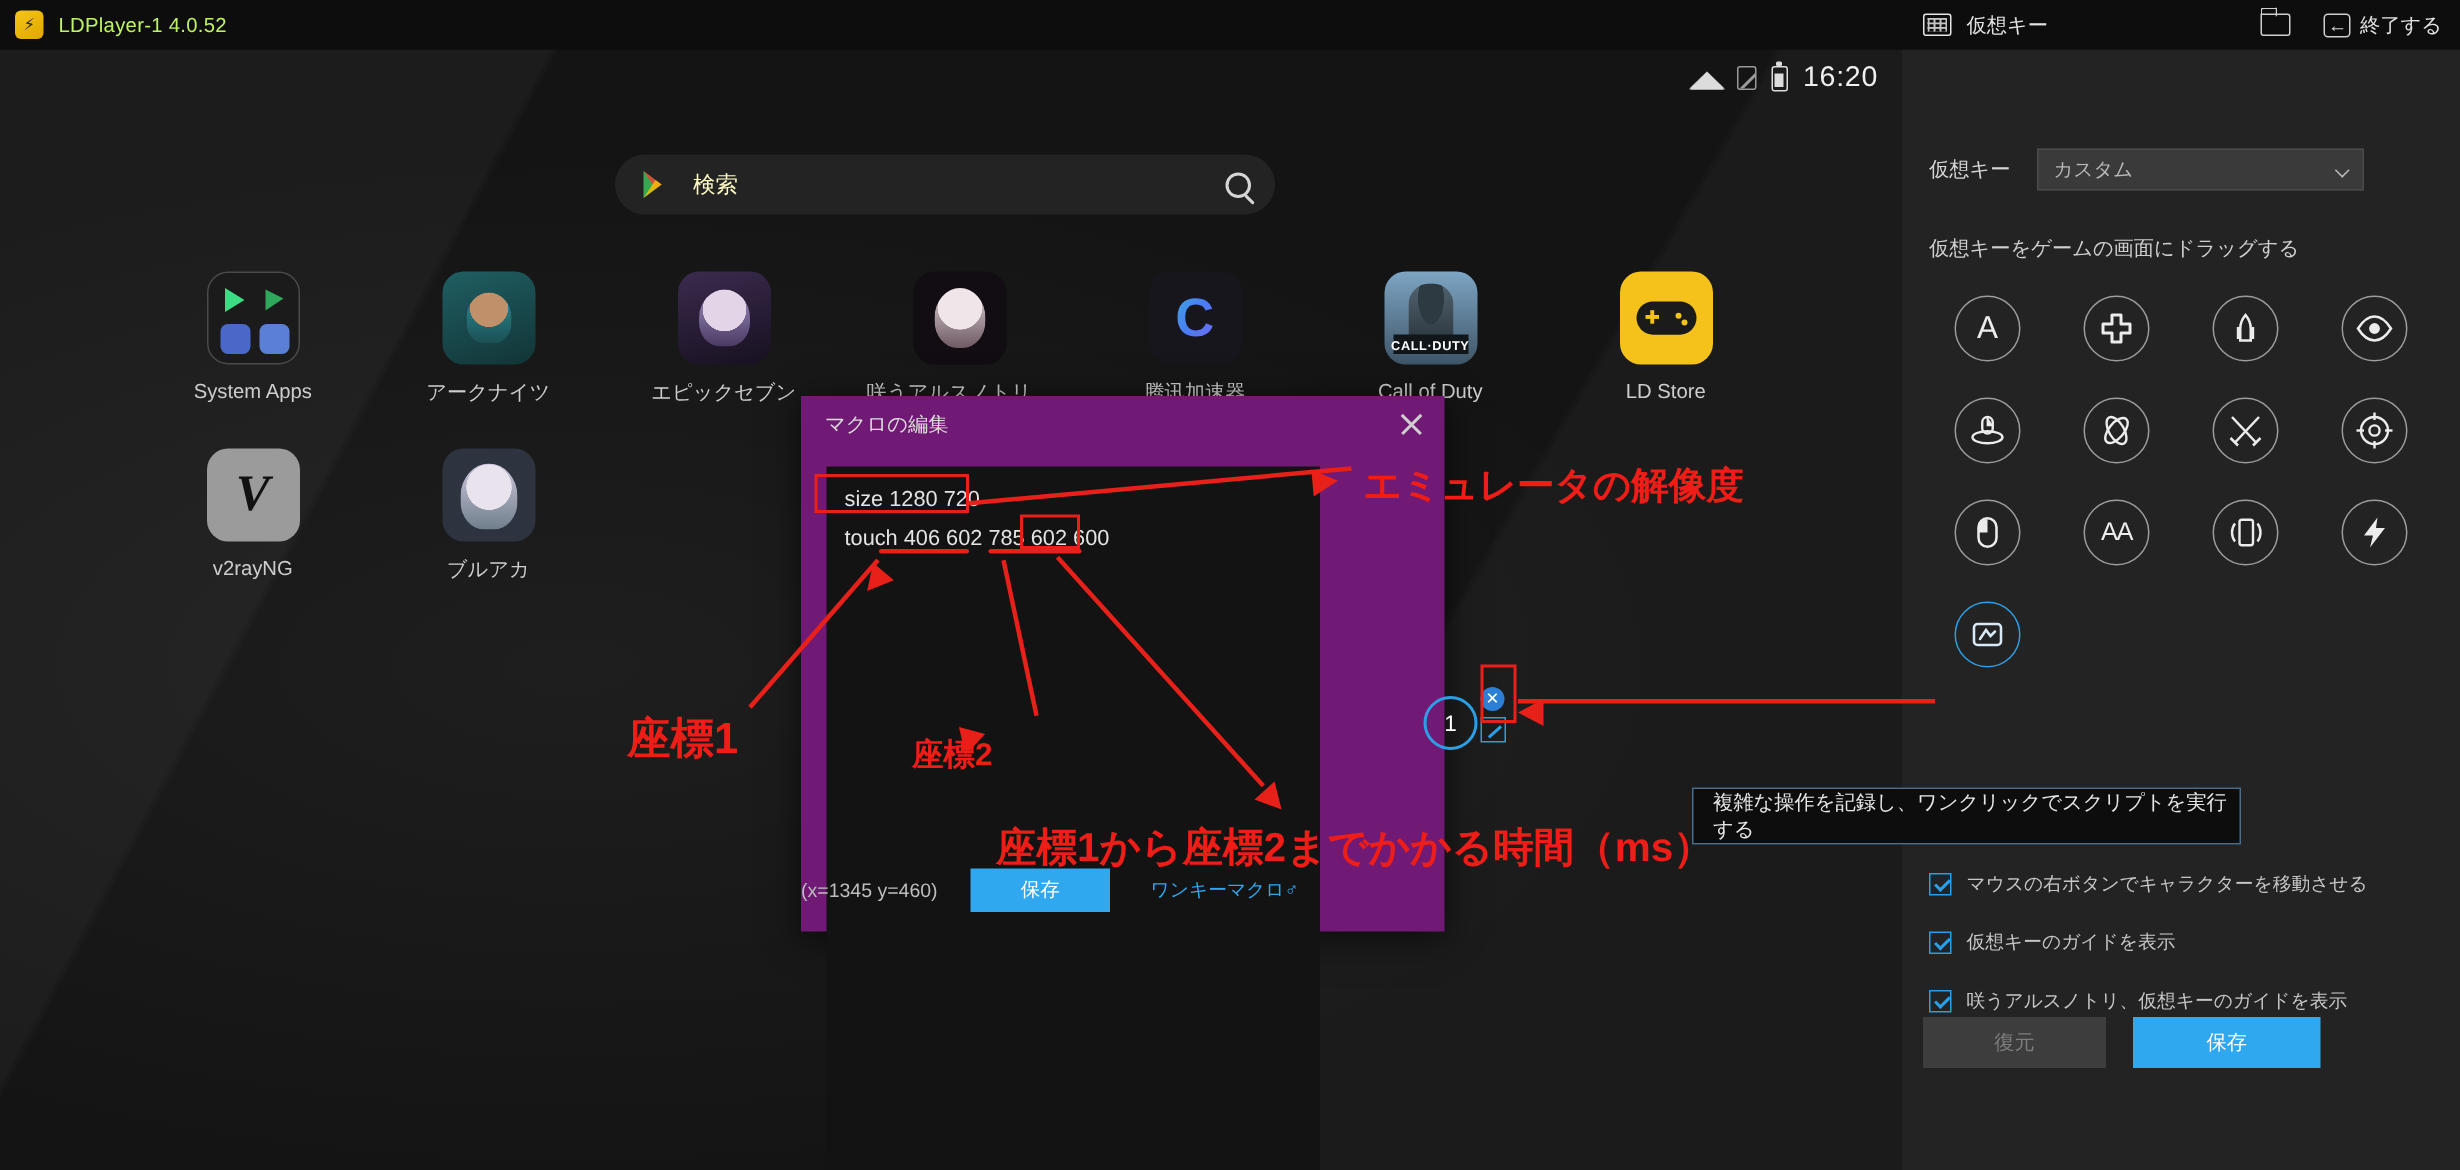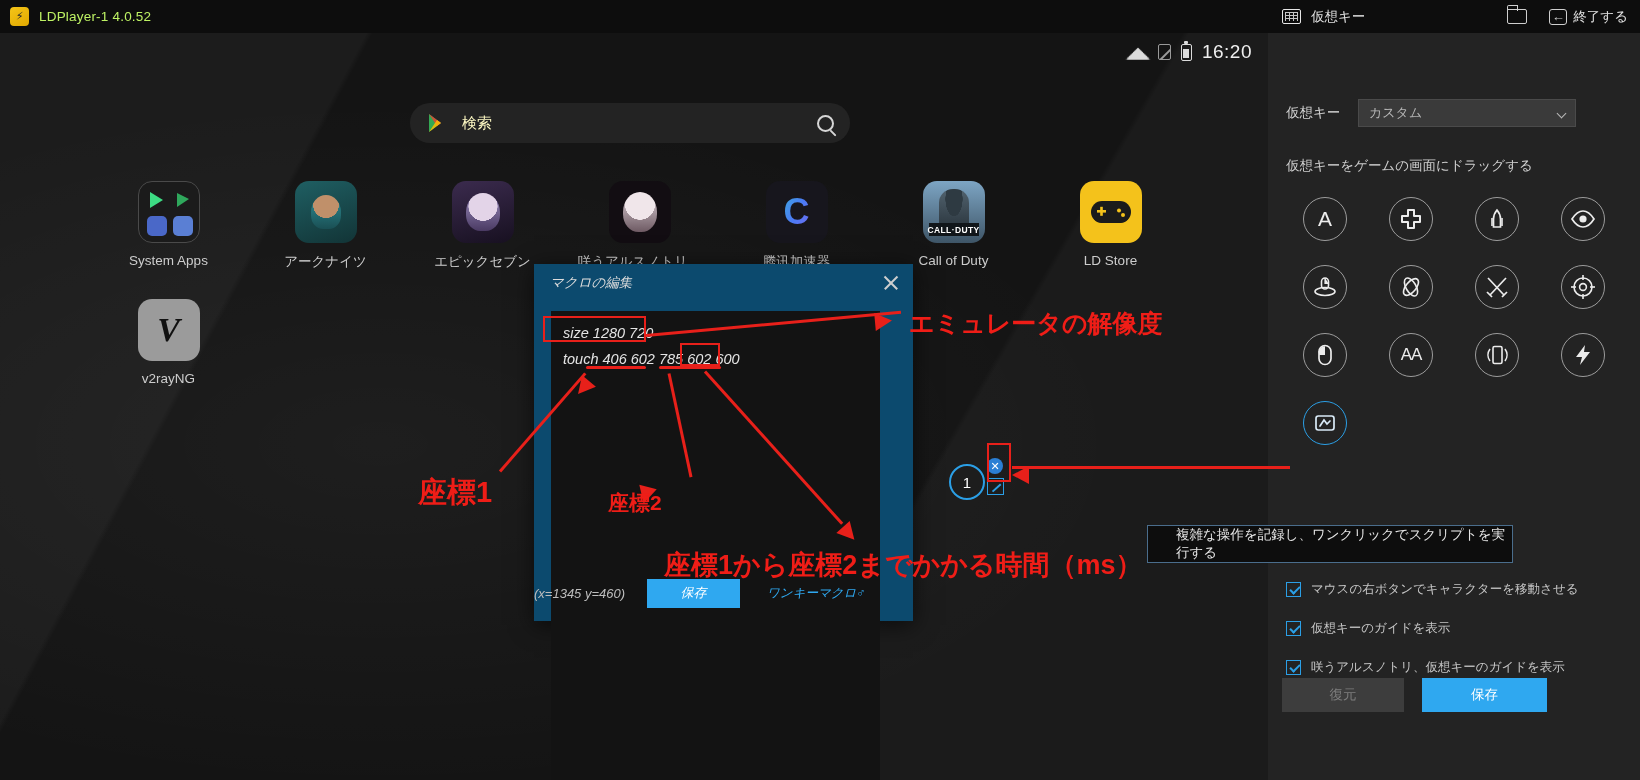--- a/index.html
+++ b/index.html
@@ -211,24 +211,23 @@
   .ic-blua { background: #2d3440; }
   .ic-blua::after{
     content:""; position:absolute; left:12px; top:10px; width:38px; height:44px;
     background: radial-gradient(circle at 50% 36%, #e9e3ee 0 44%, rgba(0,0,0,0) 45%),
                 linear-gradient(180deg,#cfc7dc,#6f7f8c);
     border-radius: 50% 50% 42% 42%;
   }
 
   
   .dialog {
-    position: absolute; left: 534px; top: 264px; width: 379px; height: 357px;
-    background: #0c4a6e; box-shadow: 0 4px 22px rgba(0,0,0,.6);
+    position: absolute; left: 534px; top: 264px; width: 429px; height: 357px;
+    background: #701a75; box-shadow: 0 4px 22px rgba(0,0,0,.6);
     z-index: 20;
-    font-style: italic;
   }
   .dlg-head { height: 37px; display:flex; align-items:center; padding: 0 12px 0 16px; }
   .dlg-title { color:#dcdcdc; font-size:13.5px; flex:1; }
   .dlg-close {
     width:20px; height:20px; position:relative; cursor:pointer;
   }
   .dlg-close::before,.dlg-close::after{
     content:""; position:absolute; left:1px; top:9px; width:18px; height:1.6px;
     background:#cfcfcf;
   }
@@ -313,21 +312,21 @@
     width:44px; height:44px; border-radius:50%; border:1.4px solid #9c9c9c;
     display:flex; align-items:center; justify-content:center; color:#ececec;
     font-size:19px; cursor:pointer; background:transparent;
   }
   .vkicon.accent { border-color:#2b9fe6; }
   .vkicon svg { display:block; }
 
   .tooltip {
     position:absolute; left:-140px; top:492px; width:366px; height:38px;
     background:#0d0d0d; border:1px solid #4a6d8c; color:#e6e6e6;
-    font-size:13.5px; display:flex; align-items:center; padding-left:28px; z-index:30;margin-left:19px;
+    font-size:13.5px; display:flex; align-items:center; padding-left:13px; z-index:30;
   }
 
   .checks { position:absolute; left:18px; top:548px; }
   .chk { display:flex; align-items:center; margin-bottom:22px; cursor:pointer; }
   .chk-box {
     width:15px; height:15px; border:1.4px solid #2b9fe6; position:relative;
     flex:0 0 auto; margin-right:10px;
   }
   .chk-box::after{
     content:""; position:absolute; left:3px; top:3px; width:8px; height:4px;
@@ -442,20 +441,24 @@
           </div>
           <div class="nm">LD Store</div>
         </div>
       </div>
 
       <div class="approw" style="margin-top:28px">
         <div class="app">
           <div class="ic ic-v2"></div>
           <div class="nm">v2rayNG</div>
         </div>
+        <div class="app">
+          <div class="ic ic-blua"></div>
+          <div class="nm">ブルアカ</div>
+        </div>
       </div>
     </div>
 
     <div class="macro-badge">
       <div class="mb-circle">1</div>
       <div class="mb-close">✕</div>
       <div class="mb-edit"></div>
     </div>
   </div>
 

